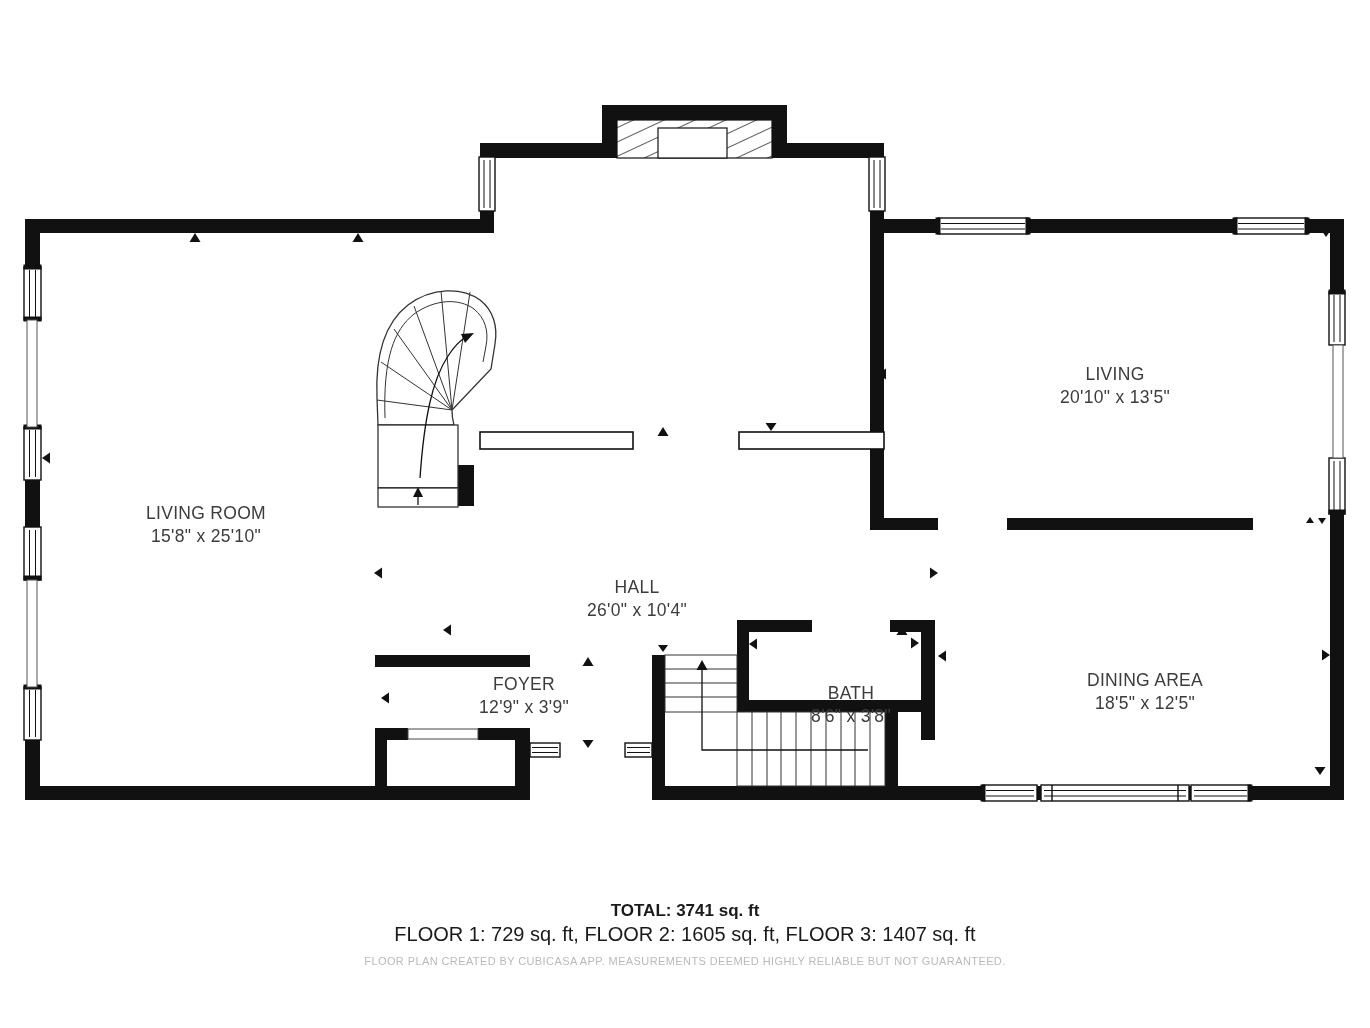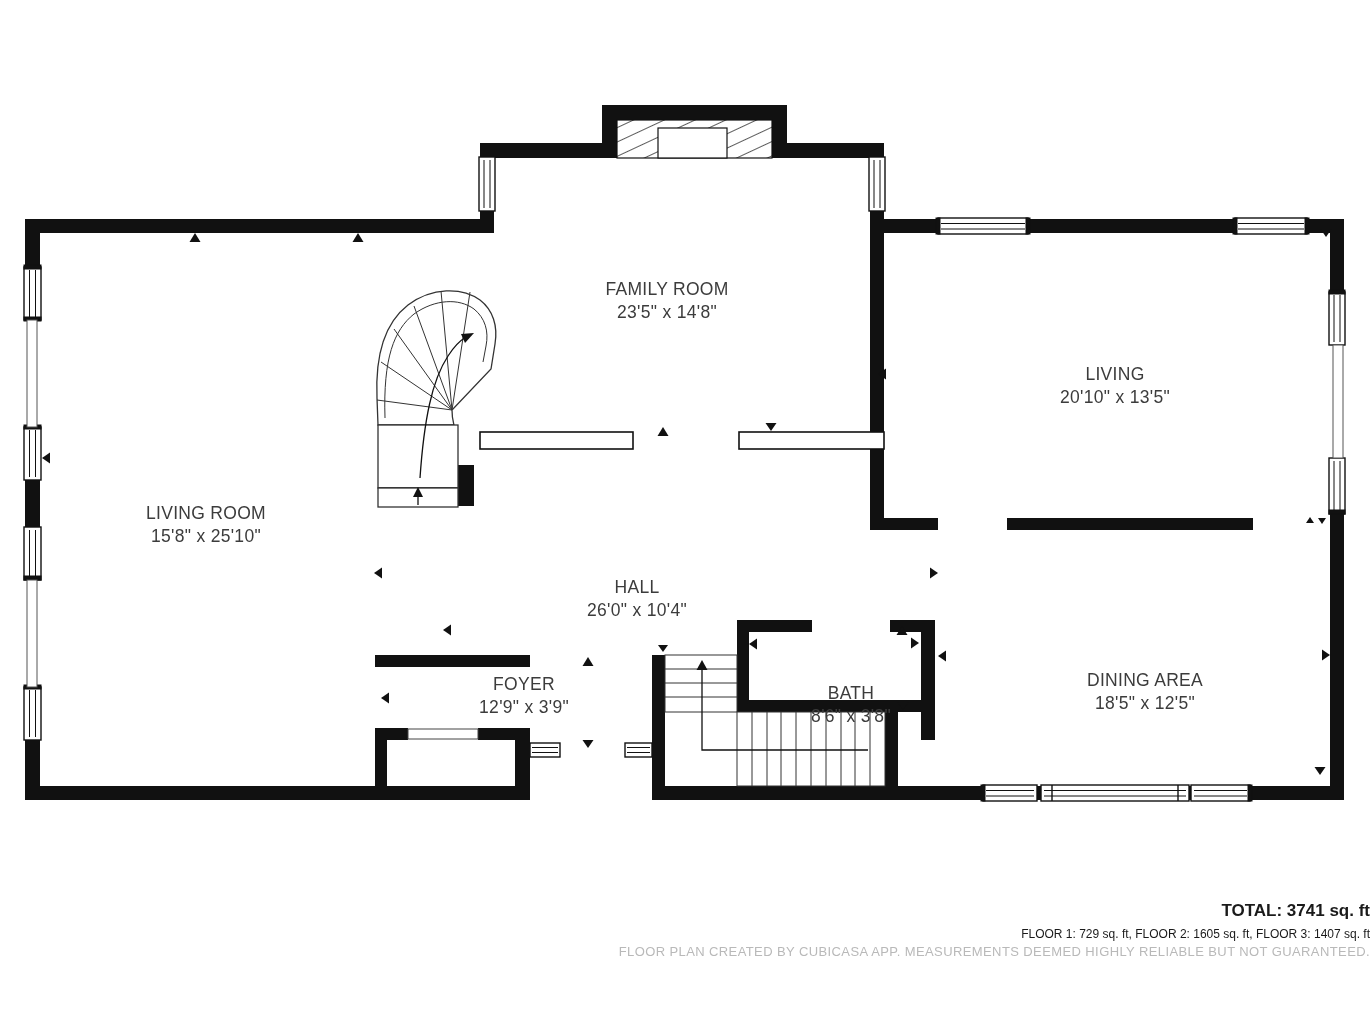--- a/index.html
+++ b/index.html
@@ -8,24 +8,24 @@
   .plan-svg{position:absolute;left:0;top:0;}
   .room-label{position:absolute;transform:translate(-50%,-50%);text-align:center;
               color:#3c3c3c;font-size:17.5px;line-height:23px;letter-spacing:.3px;white-space:nowrap;}
   .lbl-family{left:667px;top:301px;}
   .lbl-kitchen{left:1115px;top:386px;}
   .lbl-living{left:206px;top:525px;}
   .lbl-hall{left:637px;top:555px;margin-top:44px;}
   .lbl-bath{left:851px;top:705px;}
   .lbl-foyer{left:524px;top:696px;}
   .lbl-dining{left:1145px;top:692px;}
-  .summary{position:absolute;left:0;right:0;top:901px;text-align:right;color:#1a1a1a;}
+  .summary{position:absolute;left:0;right:0;top:901px;text-align:center;color:#1a1a1a;}
   .summary .total{font-size:17px;font-weight:bold;margin-bottom:3px;}
-  .summary .line{font-size:12px;line-height:20px;}
-  .summary .disclaimer{font-size:13px;letter-spacing:.4px;color:#b9b9b9;}
+  .summary .line{font-size:20px;line-height:20px;}
+  .summary .disclaimer{margin-top:11px;font-size:11px;letter-spacing:.4px;color:#b9b9b9;}
 </style>
 </head>
 <body>
 
 <div class="stage">
 
   <svg class="plan-svg" width="1370" height="1028" viewBox="0 0 1370 1028">
     <defs>
       <pattern id="hatch" width="13" height="13" patternUnits="userSpaceOnUse" patternTransform="rotate(-25)">
         <rect width="13" height="13" fill="#ffffff"></rect>
@@ -245,24 +245,20 @@
       <polygon points="588,748 582.5,740 593.5,740"></polygon>
       <polygon points="902,626 896.5,635 907.5,635"></polygon>
       <polygon points="903,710 897.5,702 908.5,702"></polygon>
       <polygon points="938,656 946,650.5 946,661.5"></polygon>
       <polygon points="919,643 911,637.5 911,648.5"></polygon>
       <polygon points="749,644 757,638.5 757,649.5"></polygon>
       <polygon points="663,652 658,645 668,645"></polygon>
     </g>
   </svg>
 
-  <div class="room-label lbl-family">
-    <div>FAMILY ROOM</div>
-    <div>23'5" x 14'8"</div>
-  </div>
   <div class="room-label lbl-kitchen">
     <div>LIVING</div>
     <div>20'10" x 13'5"</div>
   </div>
   <div class="room-label lbl-living">
     <div>LIVING ROOM</div>
     <div>15'8" x 25'10"</div>
   </div>
   <div class="room-label lbl-hall">
     <div>HALL</div>

